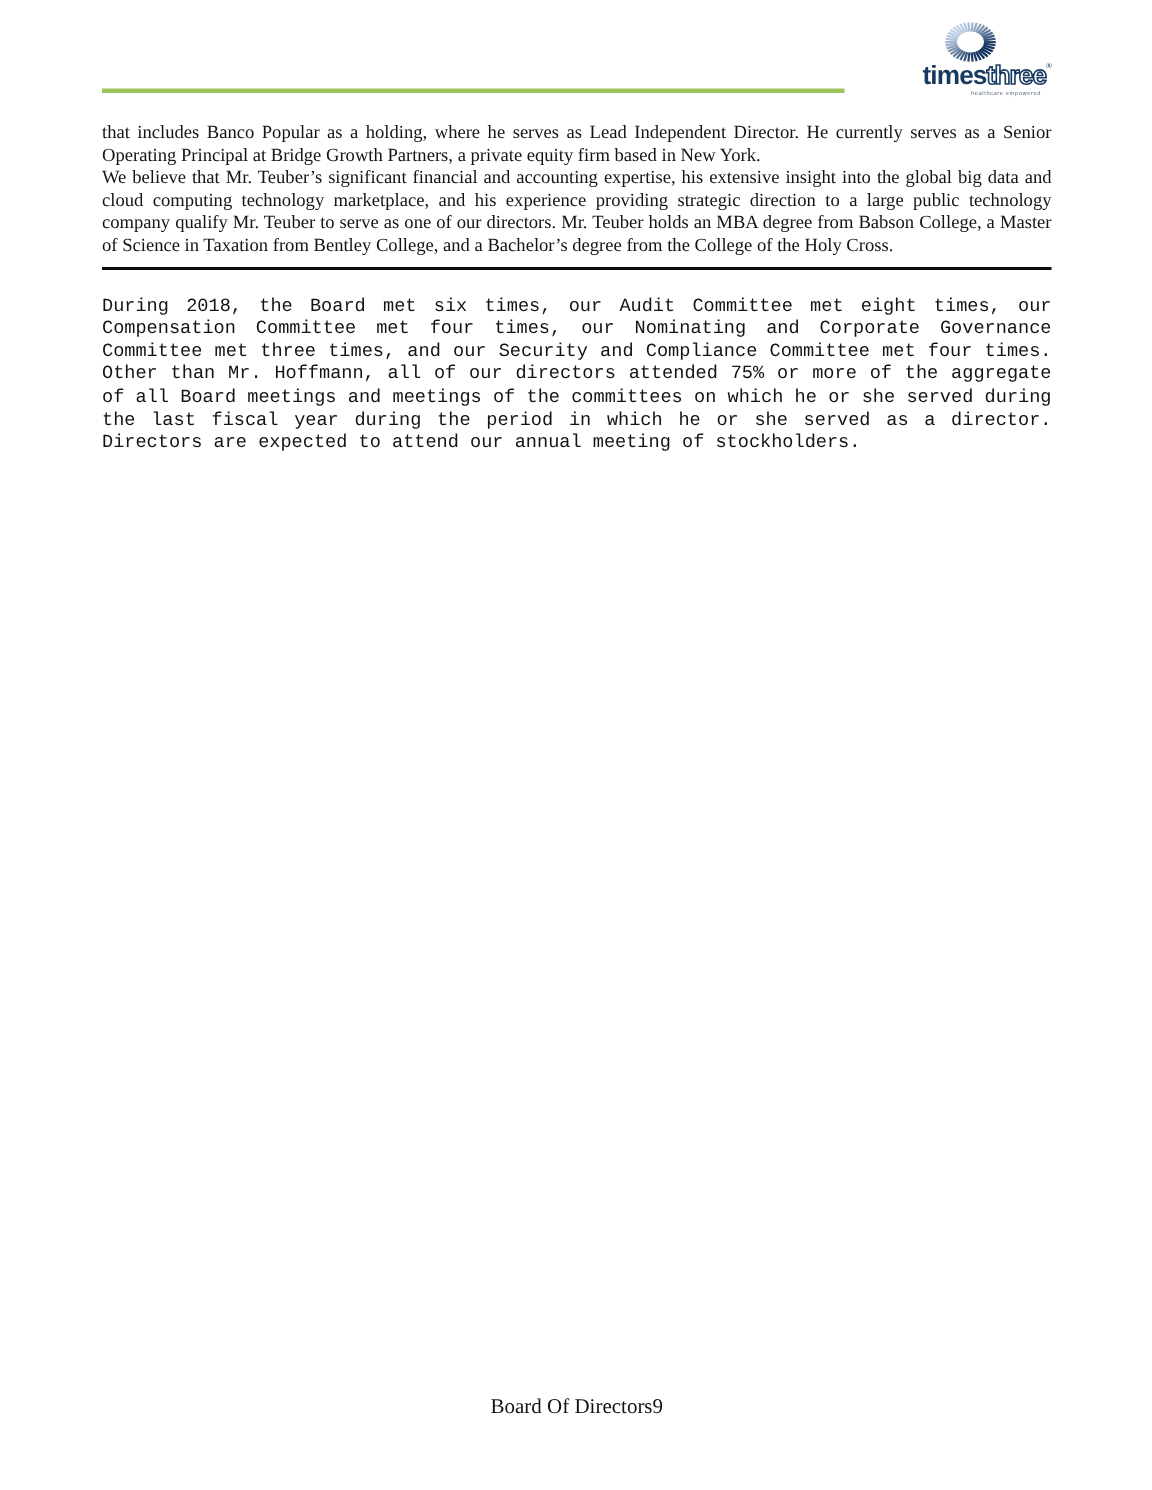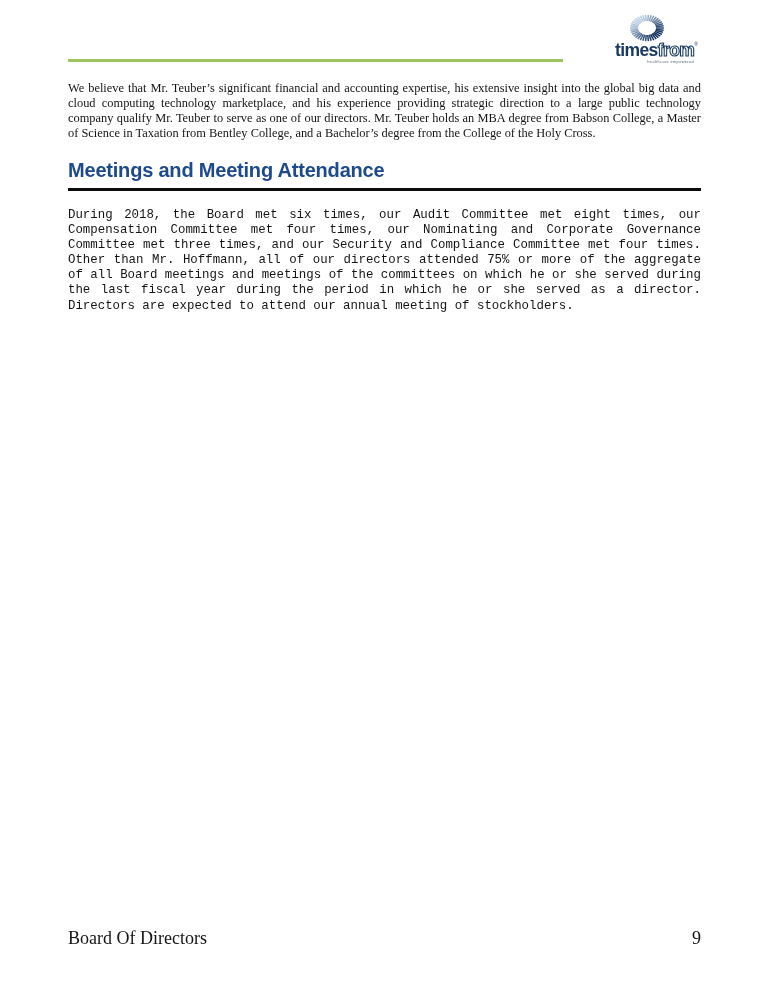--- a/index.html
+++ b/index.html
@@ -63,22 +63,22 @@
     color:var(--heading_blue,#1c4a8c);
     line-height:23px;
   }
   .black-rule{
     height:2.6px;background:#0c0c0c;margin:6px 0 0 0;
   }
   .after-rule{margin-top:17px !important;font-family:Liberation Mono, monospace;}
   
   .footer{
     position:absolute;left:68px;top:931px;width:633px;
-    display:flex;justify-content:space-between;
-    font-size:18px;line-height:15px;
+    display:flex;justify-content:center;
+    font-size:14px;line-height:15px;
   }
 </style>
 </head>
 <body>
 
 <div class="page">
 
   <div class="green-rule"></div>
 
   <div class="logo">
@@ -117,27 +117,27 @@
           <line x1="22.201513848678683" y1="10.2219533405522" x2="24.14232211001384" y2="4.246570101302167" stroke="rgb(149,170,197)" stroke-width="1.5"></line>
           <line x1="23.60240456828783" y1="10.596912900027839" x2="26.778208595594208" y2="4.952086114526063" stroke="rgb(136,159,187)" stroke-width="1.5"></line>
           <line x1="24.905031082041923" y1="11.1465319839884" x2="29.229203220157828" y2="5.986237811978171" stroke="rgb(122,146,176)" stroke-width="1.5"></line>
           <line x1="26.073861134339648" y1="11.855818416573463" x2="31.428449239612757" y2="7.3208162311842795" stroke="rgb(108,133,164)" stroke-width="1.5"></line>
           <line x1="27.077012088266855" y1="12.70542471287384" x2="33.31595695555474" y2="8.919417551854727" stroke="rgb(93,119,153)" stroke-width="1.5"></line>
           <line x1="27.88712060081979" y1="13.672175827884777" x2="34.84024007785829" y2="10.73843609720425" stroke="rgb(79,106,142)" stroke-width="1.5"></line>
           <line x1="28.48208902357129" y1="14.729701311320852" x2="35.95972013645651" y2="12.728253783143181" stroke="rgb(66,93,131)" stroke-width="1.5"></line>
           <line x1="28.845688168915615" y1="15.84915462475711" x2="36.643860633617535" y2="14.834593570266668" stroke="rgb(53,82,121)" stroke-width="1.5"></line>
         </svg>
     </span>
-    <div class="logo-wordmark"><span>times</span><span class="logo-light">from</span><span class="logo-reg">®</span></div>
+    <div class="logo-wordmark"><span>times</span><span class="logo-light">three</span><span class="logo-reg">®</span></div>
     <div class="logo-tagline">healthcare empowered</div>
   </div>
 
   <div class="content">
+    <p>that includes Banco Popular as a holding, where he serves as Lead Independent Director.  He currently serves as a Senior Operating Principal at Bridge Growth Partners, a private equity firm based in New York.</p>
     <p>We believe that Mr. Teuber’s significant financial and accounting expertise, his extensive insight into the global big data and cloud computing technology marketplace, and his experience providing strategic direction to a large public technology company qualify Mr. Teuber to serve as one of our directors. Mr. Teuber holds an MBA degree from Babson College, a Master of Science in Taxation from Bentley College, and a Bachelor’s degree from the College of the Holy Cross.</p>
-    <h1 class="section-heading">Meetings and Meeting Attendance</h1>
     <div class="black-rule"></div>
     <p class="after-rule">During 2018, the Board met six times, our Audit Committee met eight times, our Compensation Committee met four times, our Nominating and Corporate Governance Committee met three times, and our Security and Compliance Committee met four times.  Other than Mr. Hoffmann, all of our directors attended 75% or more of the aggregate of all Board meetings and meetings of the committees on which he or she served during the last fiscal year during the period in which he or she served as a director. Directors are expected to attend our annual meeting of stockholders.</p>
   </div>
 
   <div class="footer">
     <span>Board Of Directors</span>
     <span>9</span>
   </div>
 
 </div>

